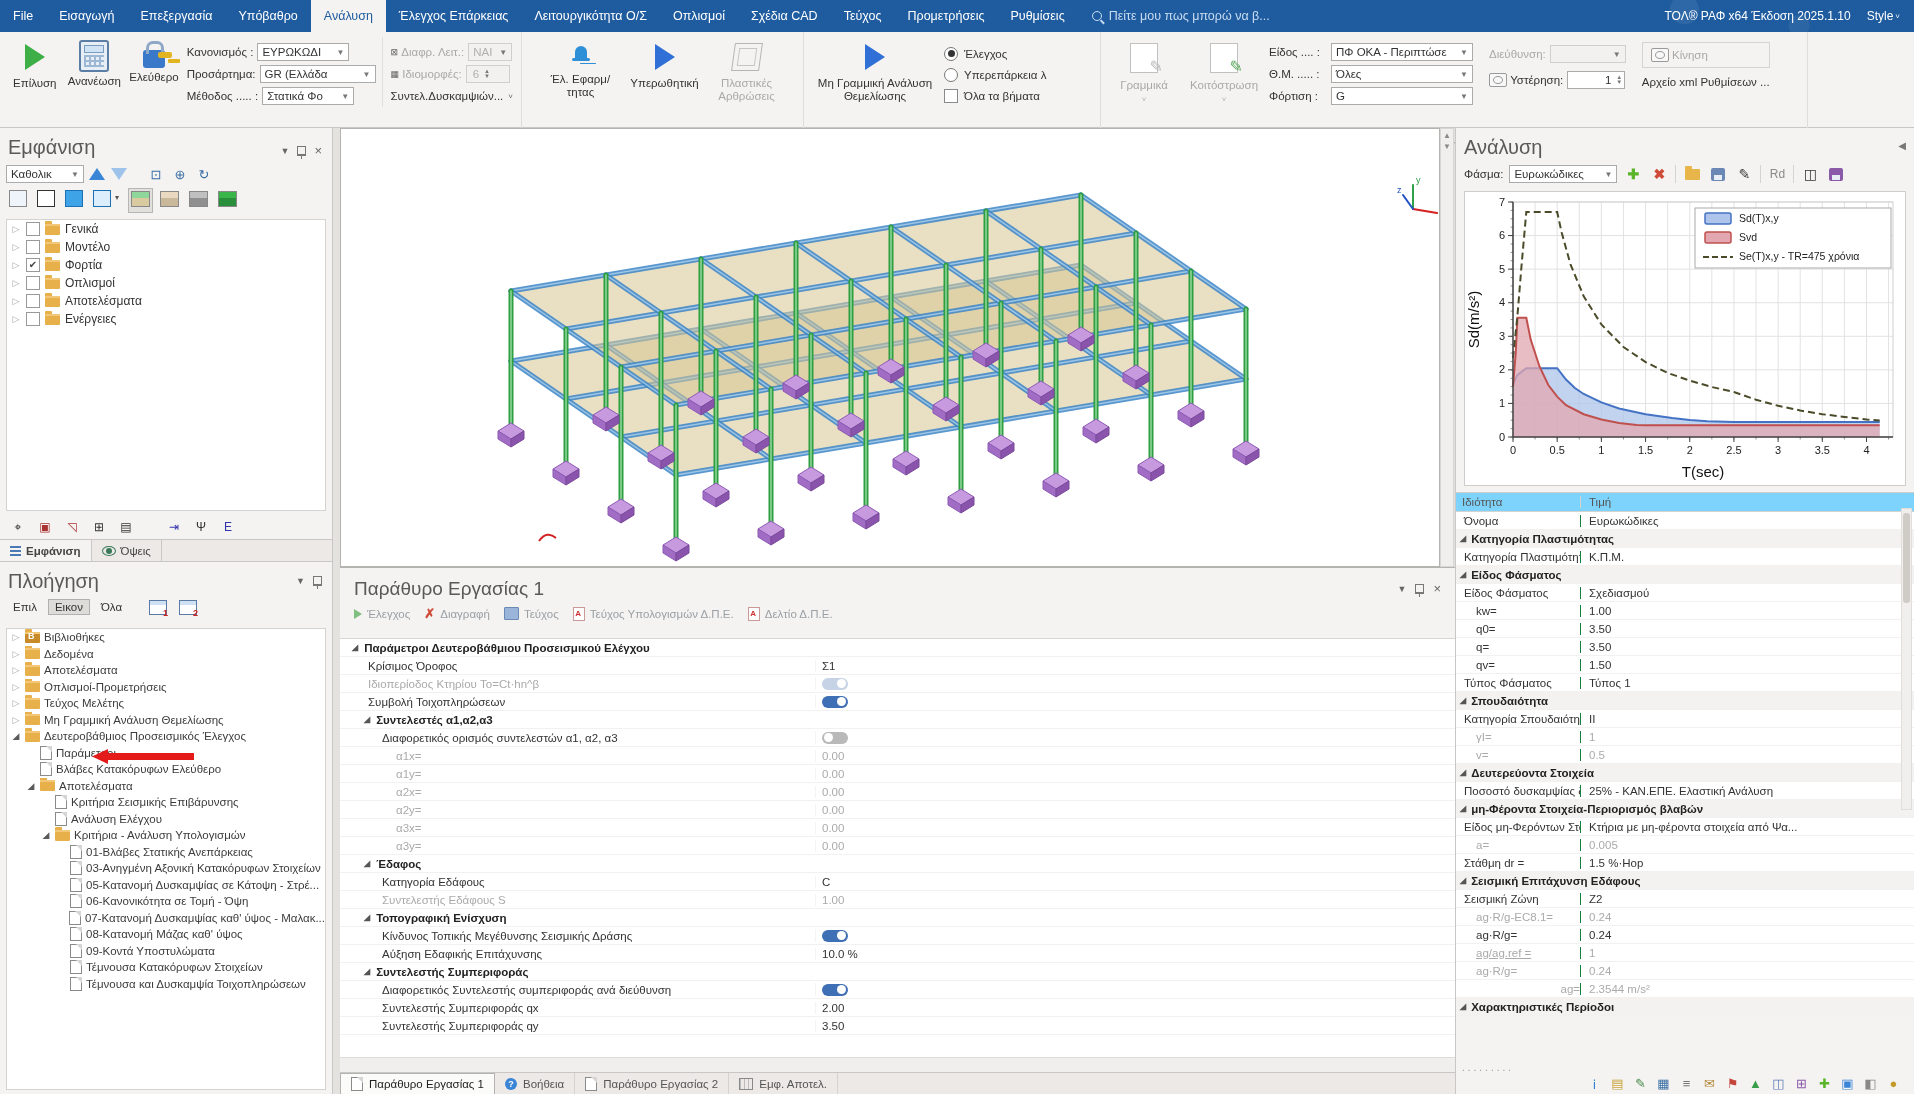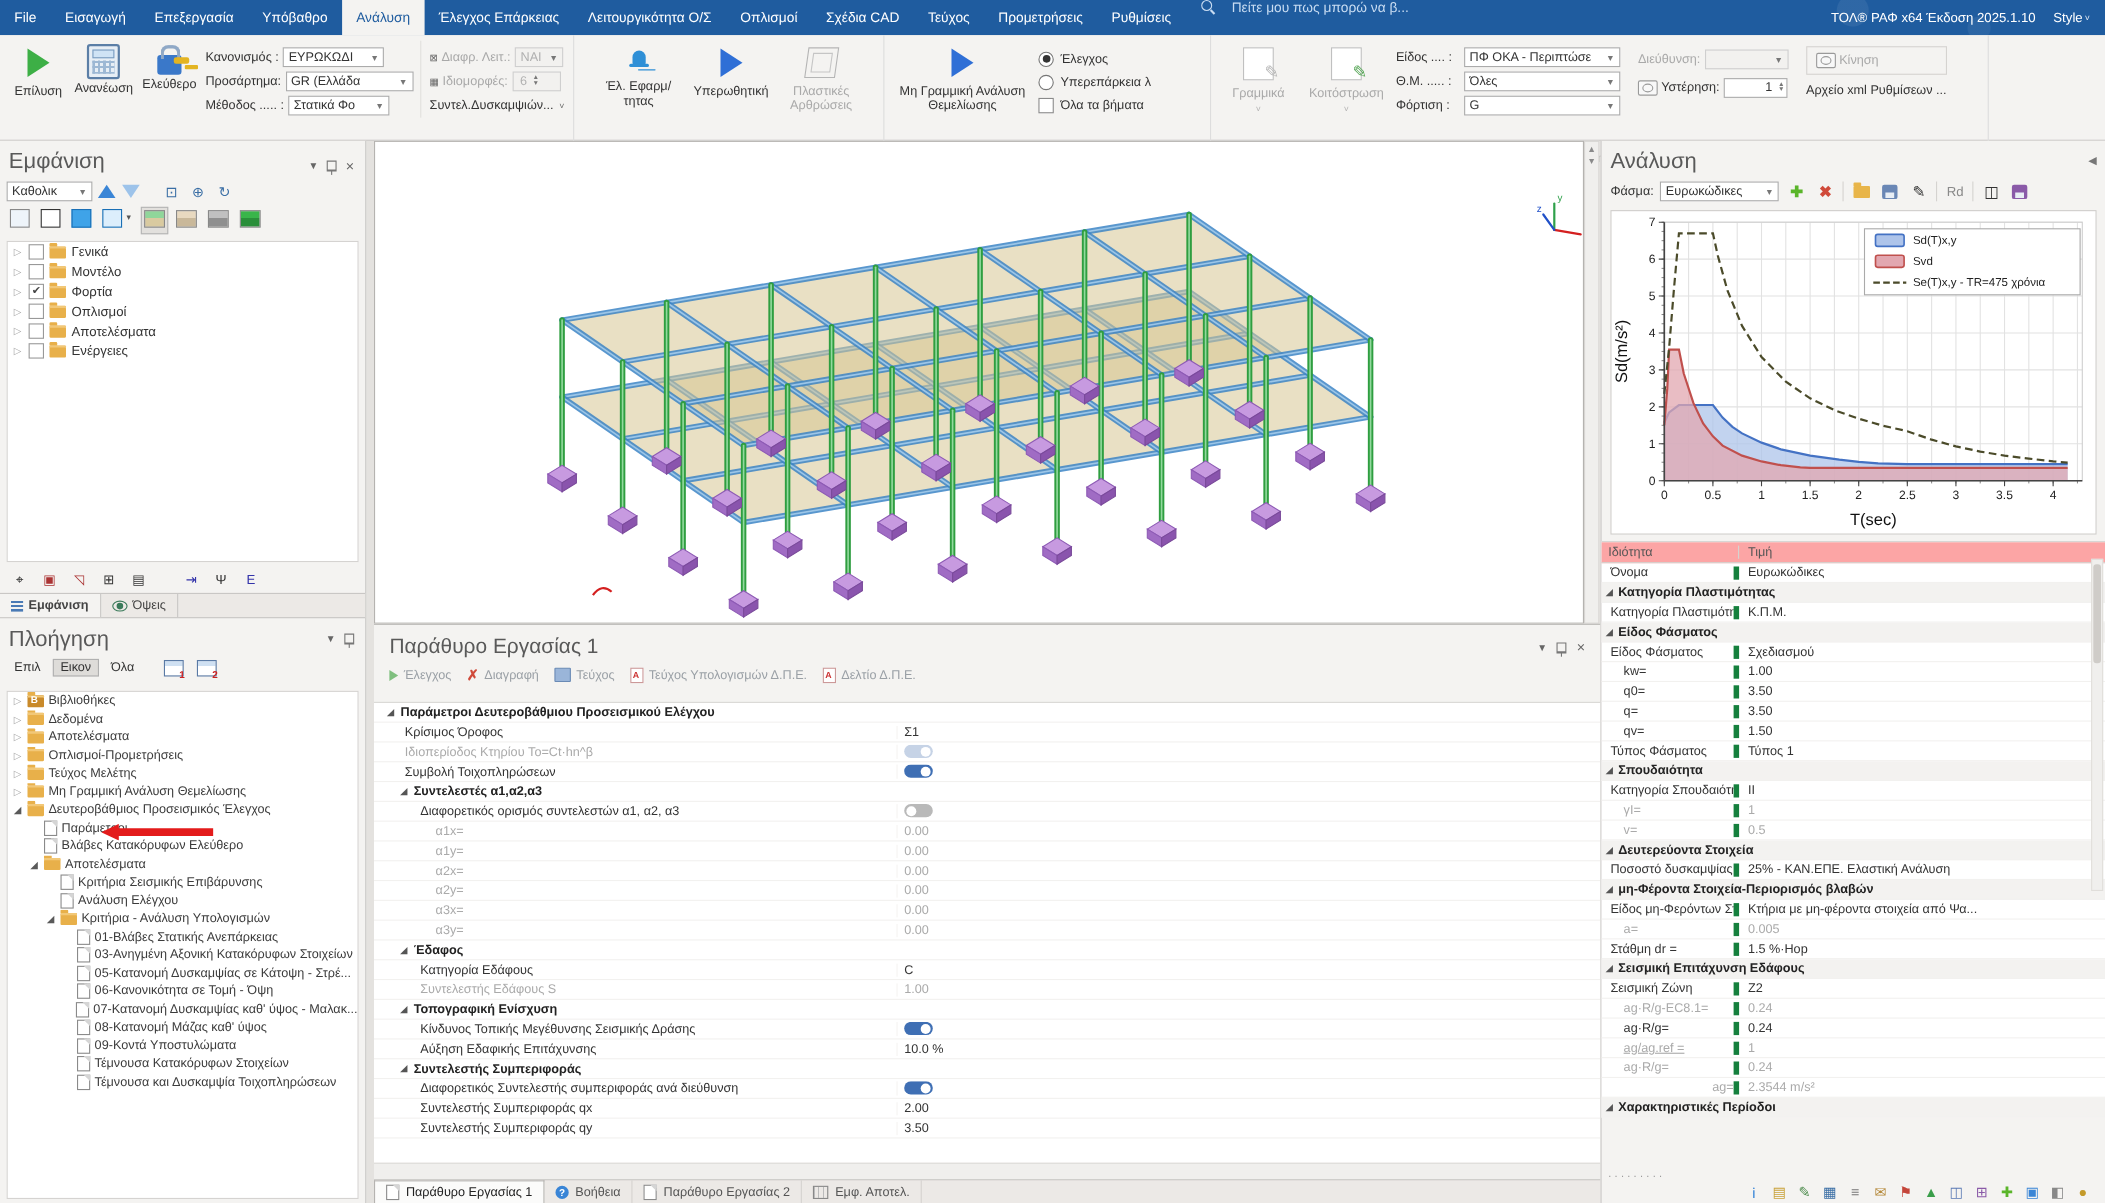--- a/index.html
+++ b/index.html
@@ -5,21 +5,21 @@
   html,body{margin:0;padding:0}
   body{width:1914px;height:1094px;position:relative;overflow:hidden;
        font-family:"Liberation Sans",sans-serif;font-size:12px;color:#333;background:#e4e2df}
   
   #menubar{position:absolute;left:0;top:0;width:1914px;height:32px;background:#1f5c9f;display:flex;color:#fff;
            background-image:radial-gradient(circle at 88% 30%,rgba(255,255,255,.07) 0 14px,transparent 15px),
                             radial-gradient(circle at 94% 80%,rgba(255,255,255,.06) 0 10px,transparent 11px)}
   #menu-items{display:flex}
   .mitem{padding:0 13px;display:flex;align-items:center;font-size:12.5px;white-space:nowrap}
   .mitem.active{background:#f4f3f1;color:#1f5c9f}
-  .menu-search{display:flex;gap:18px;color:#c8dcf2;padding:0 14px;font-size:12.5px}
+  .menu-search{display:flex;align-items:center;gap:7px;color:#c8dcf2;padding:0 14px;font-size:12.5px}
   .lens{width:8px;height:8px;border:1.5px solid #c8dcf2;border-radius:50%;position:relative;flex:none}
   .lens::after{content:"";position:absolute;width:5px;height:1.5px;background:#c8dcf2;transform:rotate(45deg);right:-4px;bottom:-2px}
   .menu-brand{margin-left:auto;display:flex;align-items:center;gap:16px;padding-right:14px;font-size:12px}
   .style-btn{display:flex;gap:2px;align-items:center}
   .carow{font-size:8px;opacity:.9}
   
   #ribbon{position:absolute;left:0;top:32px;width:1914px;height:95px;background:#f4f3f1;border-bottom:1px solid #c9c7c5;display:flex}
   .rgroup{position:relative;height:100%;border-right:1px solid #ddd;display:flex;align-items:flex-start;padding:5px 8px 20px;gap:6px}
   .glabel{position:absolute;bottom:2px;left:0;right:0;text-align:center;font-size:11px;color:#8a8a8a;white-space:nowrap;overflow:hidden}
   .bigbtn{width:62px;display:flex;flex-direction:column;align-items:center;gap:3px;padding-top:3px;font-size:11.5px;color:#333;text-align:center;line-height:1.15}
@@ -151,24 +151,24 @@
   .anic{width:20px;height:18px;display:flex;align-items:center;justify-content:center;font-size:14px}
   .anic.green{color:#5ab52a;font-weight:bold}
   .anic.red{color:#d04a3a;font-weight:bold}
   .anic.dim{color:#8a8a8a}
   .disk{width:14px;height:13px;background:#6a87b5;border-radius:2px;position:relative;display:inline-block}
   .disk::after{content:"";position:absolute;left:3px;bottom:1px;width:8px;height:5px;background:#e8eef5}
   .disk.purple{background:#8a5aa8}
   .vsep{width:1px;height:18px;background:#d5d3d0}
   #chart-box{margin:0 8px;background:#fff;border:1px solid #cfcdca;width:442px;height:295px;box-sizing:border-box}
   #props{margin-top:6px;background:#fff;border-top:1px solid #cfcdca}
-  #props-head{display:flex;height:18px;align-items:center;background:#fca5a5;border-bottom:1px solid #d5d3d0;font-size:11.5px;color:#555}
+  #props-head{display:flex;height:18px;align-items:center;background:#7dd3fc;border-bottom:1px solid #d5d3d0;font-size:11.5px;color:#555}
   #props-head .c1{width:125px;padding-left:6px;border-right:1px solid #d5d3d0;box-sizing:border-box}
   .prow{display:flex;height:17px;align-items:center;border-bottom:1px solid #f2f1ef;font-size:11.5px}
-  .prow .pl{width:125px;flex:none;overflow:hidden;white-space:nowrap;padding-left:8px;box-sizing:border-box;border-right:5px solid #15803d}
+  .prow .pl{width:125px;flex:none;overflow:hidden;white-space:nowrap;padding-left:8px;box-sizing:border-box;border-right:1px solid #15803d}
   .prow .pv{flex:1;overflow:hidden;white-space:nowrap;padding-left:8px}
   .prow.sec{font-weight:bold;background:#f3f2f0;color:#222}
   .prow.sec .tri{color:#555;font-size:8px;margin:0 5px 0 4px}
   #props-scroll{position:absolute;right:2px;top:380px;width:9px;height:300px;background:#f0efed;border:1px solid #e0deda}
   #props-scroll::after{content:"";position:absolute;left:1px;right:1px;top:4px;height:90px;background:#cfccc8;border-radius:3px}
   #grip-dots{position:absolute;left:6px;top:934px;color:#9a9a9a;font-size:10px;letter-spacing:3px}
   #status-icons{position:absolute;right:12px;bottom:2px;display:flex;gap:6px}
   .sic{width:17px;height:17px;display:flex;align-items:center;justify-content:center;font-size:13px}
   svg text{font-family:"Liberation Sans",sans-serif}
 </style>

